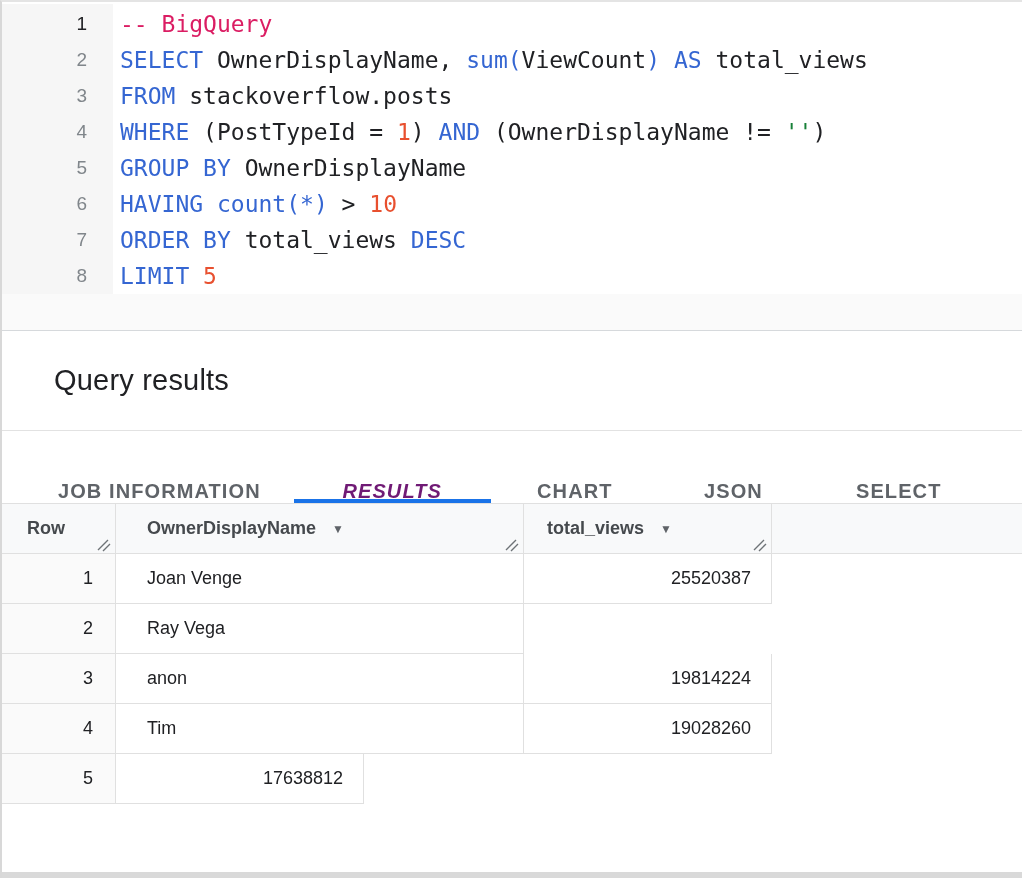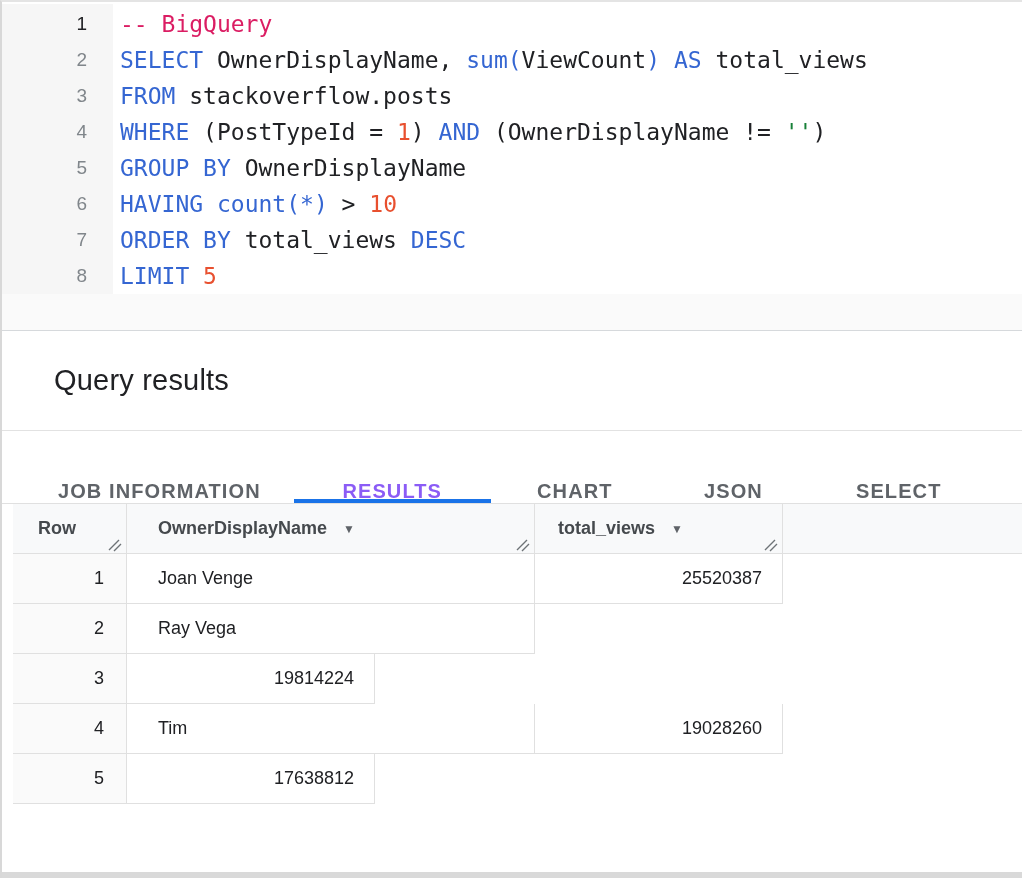--- a/index.html
+++ b/index.html
@@ -59,28 +59,28 @@
   .tab {
     height: 100%; display: flex; align-items: flex-end; justify-content: center;
     font-size: 20px; font-weight: 700; letter-spacing: 1.1px;
     color: #5f6368; position: relative; cursor: pointer; white-space: nowrap;
   }
   .tab:nth-child(1) { width: 287px; }
   .tab:nth-child(2) { width: 218px; }
   .tab:nth-child(3) { width: 178px; }
   .tab:nth-child(4) { width: 166px; }
   .tab:nth-child(5) { width: 226px; justify-content: flex-start; padding-left: 46px; }
-  .tab.active { color: #8b5cf6; }
+  .tab.active { color: #701a75; font-style: italic; }
   .tab.active::after {
     content: ""; position: absolute; left: 2px; right: 2px; bottom: 0;
     height: 4px; background: #1a73e8;
   }
 
   
-  .rtable { flex: none; padding-left: 11px; }
+  .rtable { flex: none; }
   .t-row { display: flex; height: 50px; }
   .t-cell {
     height: 100%; display: flex; align-items: center;
     font-size: 18px; color: #202124; overflow: hidden;
   }
   .col-row   { width: 114px; flex: none; border-right: 1px solid #e0e0e0;
                justify-content: flex-end; padding-right: 22px; background: #fafafa; }
   .col-owner { width: 408px; flex: none; border-right: 1px solid #e0e0e0; padding-left: 31px; }
   .col-views { width: 248px; flex: none; border-right: 1px solid #e0e0e0;
                justify-content: flex-end; padding-right: 20px; }
@@ -176,20 +176,21 @@
         <div class="t-cell col-views">25520387</div>
         <div class="t-cell col-fill"></div>
       </div>
       <div class="t-row body">
         <div class="t-cell col-row">2</div>
         <div class="t-cell col-owner">Ray Vega</div>
         <div class="t-cell col-fill"></div>
       </div>
       <div class="t-row body">
         <div class="t-cell col-row">3</div>
+        <div class="t-cell col-owner">anon</div>
         <div class="t-cell col-views">19814224</div>
         <div class="t-cell col-fill"></div>
       </div>
       <div class="t-row body">
         <div class="t-cell col-row">4</div>
         <div class="t-cell col-owner">Tim</div>
         <div class="t-cell col-views">19028260</div>
         <div class="t-cell col-fill"></div>
       </div>
       <div class="t-row body">

